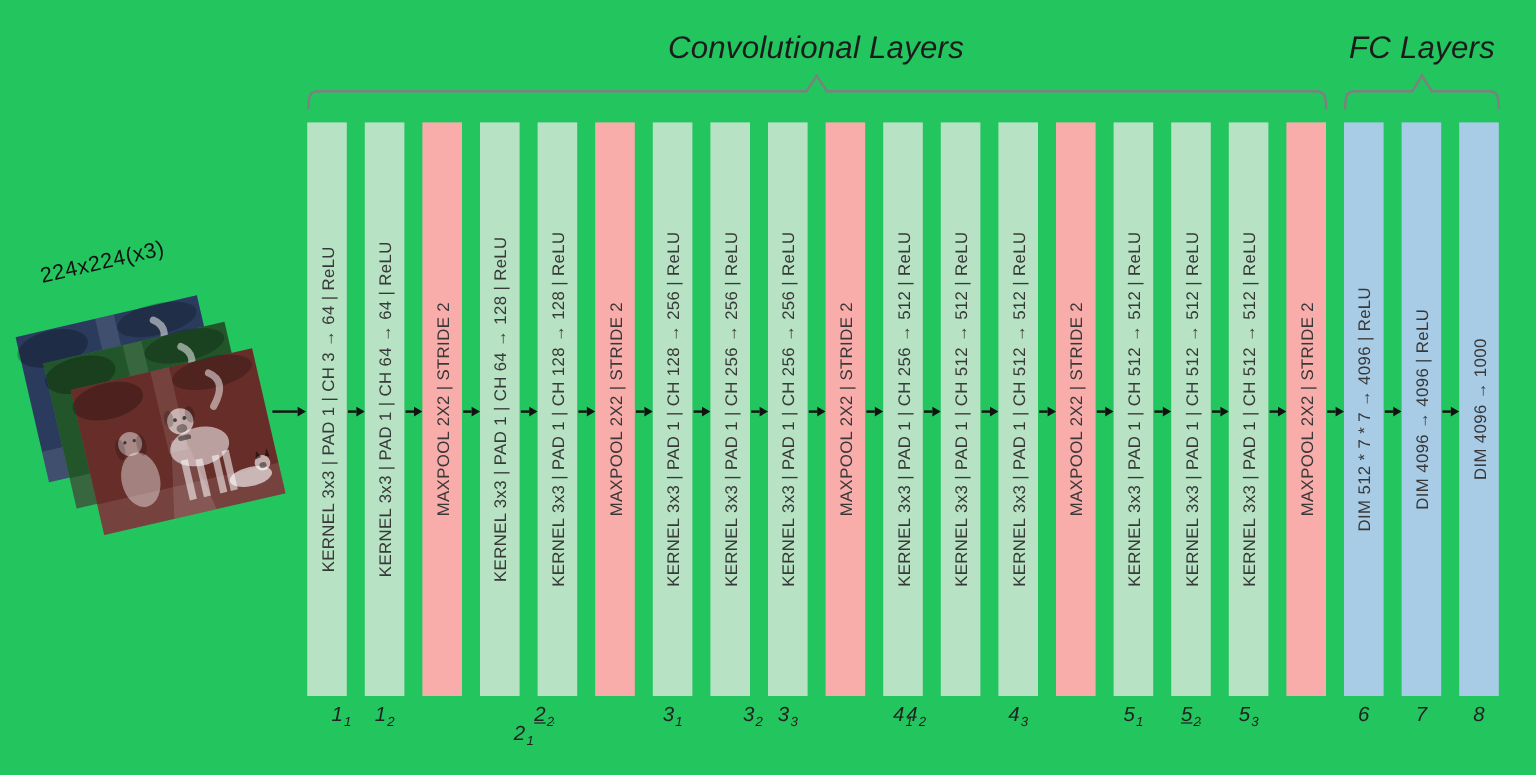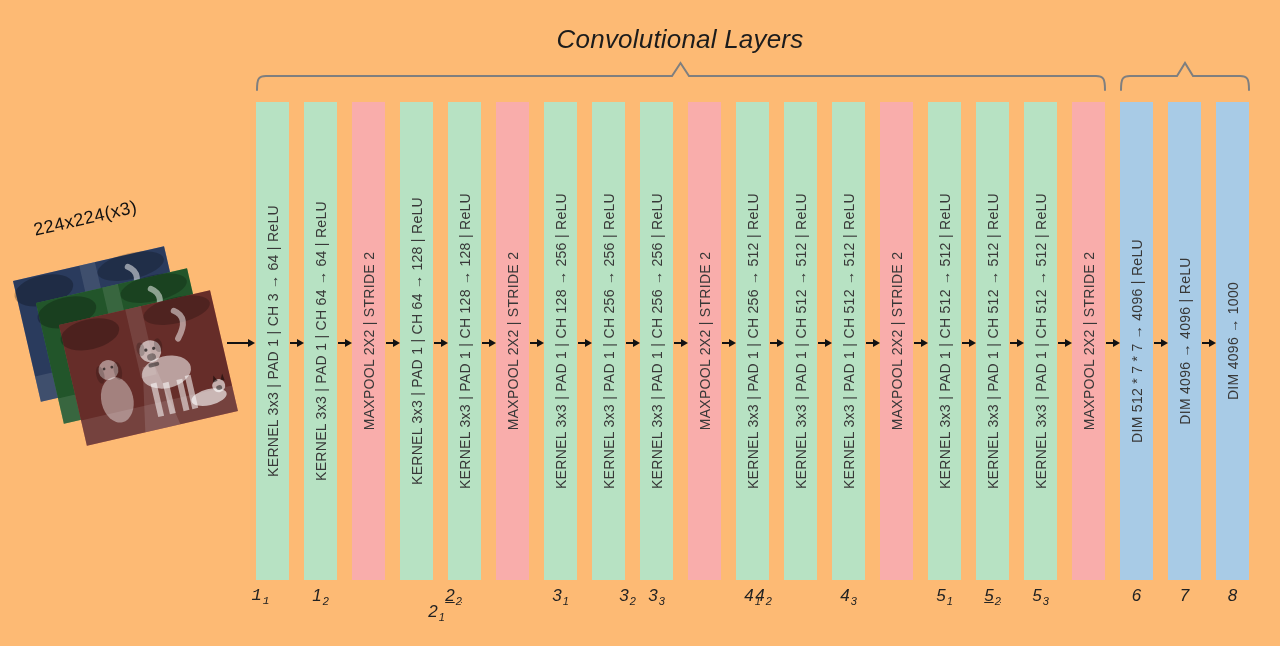--- a/index.html
+++ b/index.html
@@ -1,17 +1,17 @@
 <!DOCTYPE html>
 <html><head>
 <meta charset="utf-8">
 <style>
   html,body{margin:0;padding:0;background:#ffffff;}
   .canvas{
-    position:relative; width:1280px; height:646px; background:#fdba74;
+    position:relative; width:1280px; height:646px; background:#22c55e;
     font-family:"Liberation Sans", sans-serif; overflow:hidden;
   }
   .title{
     position:absolute; font-style:italic; font-size:26px; color:#1c1c1c;
     text-align:center; white-space:nowrap; letter-spacing:0.2px;
   }
   .title.conv{ left:430px; top:24px; width:500px; }
   .title.fc  { left:1110px; top:24px; width:150px; }
   .braces{ position:absolute; left:0; top:0; width:1280px; height:100px; }
   .braces path{ fill:none; stroke:var(--brace); stroke-width:2; stroke-linecap:round; }
@@ -42,20 +42,21 @@
     white-space:nowrap; letter-spacing:0.5px;
   }
   .photos{ position:absolute; left:0; top:205px; width:270px; height:300px; }
 </style>
 </head>
 <body>
 
 <div class="canvas" style="--conv: #b7e2c3; --pool: #f9adab; --fc: #a8cbe6; --brace: #7f7f7f; --text: #383838;">
 
   <div class="title conv">Convolutional Layers</div>
+  <div class="title fc">FC Layers</div>
 
   <svg class="braces" viewBox="0 0 1280 100">
     <path d="M257,90 C257,78 259,76 266,76 L672,76 L680.5,63 L689,76 L1096,76 C1103,76 1105,78 1105,90"></path>
     <path d="M1121,90 C1121,78 1123,76 1130,76 L1177,76 L1185,63 L1193,76 L1240,76 C1247,76 1249,78 1249,90"></path>
   </svg>
 
   <svg class="photos" viewBox="0 0 270 300">
     <defs>
       <g id="scene">
         <rect width="155" height="124" fill="#000" opacity="0.50"></rect>
@@ -107,21 +108,21 @@
     </g>
   </svg>
 
   <div class="input-label">224x224(x3)</div>
 
   <div id="stage">
       <div class="arrow" style="top: 342px; left: 227px; width: 21px;"></div>
       <div class="bar conv" style="left: 256px;">
         <span class="bar-text">KERNEL 3x3 | PAD 1 | CH 3 → 64 | ReLU</span>
       </div>
-      <div class="idx" style="left: 236px; width: 49px; font-family: Liberation Mono, monospace;"><span>1</span><sub>1</sub></div>
+      <div class="idx" style="left: 260px; width: 49px;"><span>1</span><sub>1</sub></div>
       <div class="arrow" style="top: 342px; left: 290px; width: 7px;"></div>
       <div class="bar conv" style="left: 304px;">
         <span class="bar-text">KERNEL 3x3 | PAD 1 | CH 64 → 64 | ReLU</span>
       </div>
       <div class="idx" style="left: 296px; width: 49px;"><span>1</span><sub>2</sub></div>
       <div class="arrow" style="top: 342px; left: 338px; width: 7px;"></div>
       <div class="bar pool" style="left: 352px;">
         <span class="bar-text">MAXPOOL 2X2 | STRIDE 2</span>
       </div>
       <div class="arrow" style="top: 342px; left: 386px; width: 7px;"></div>

